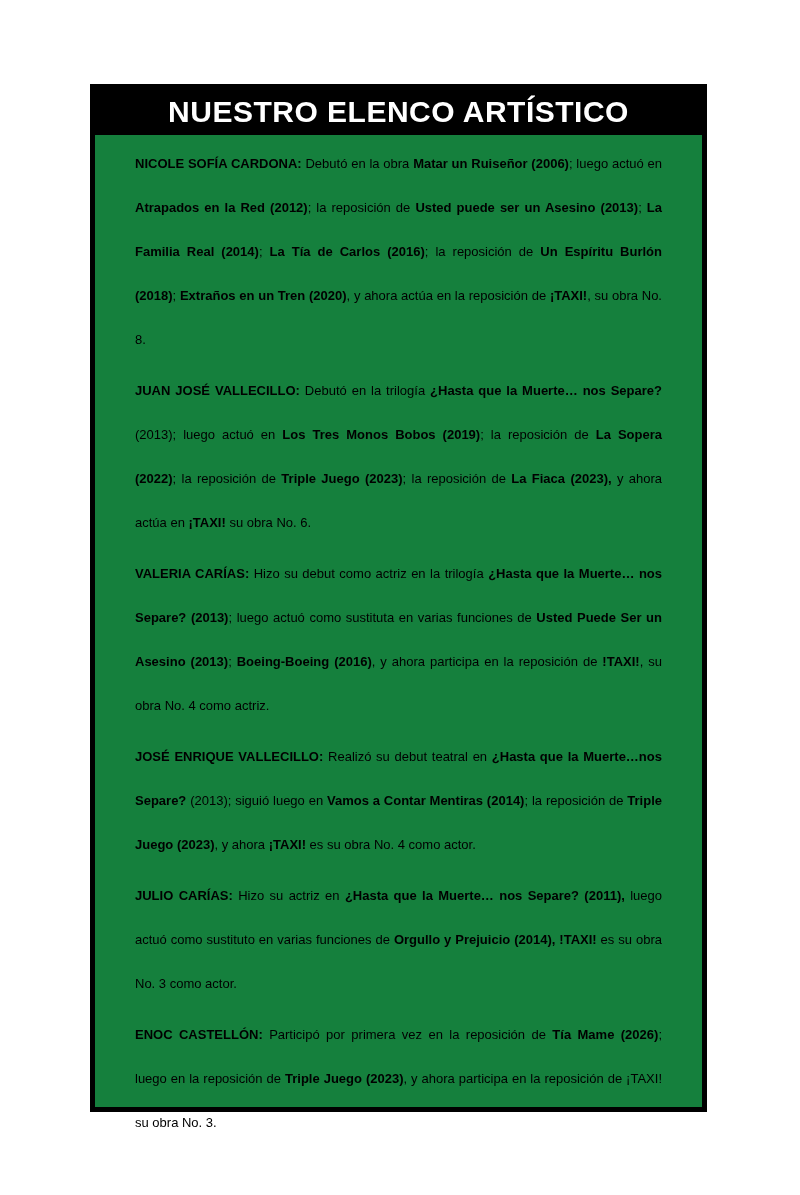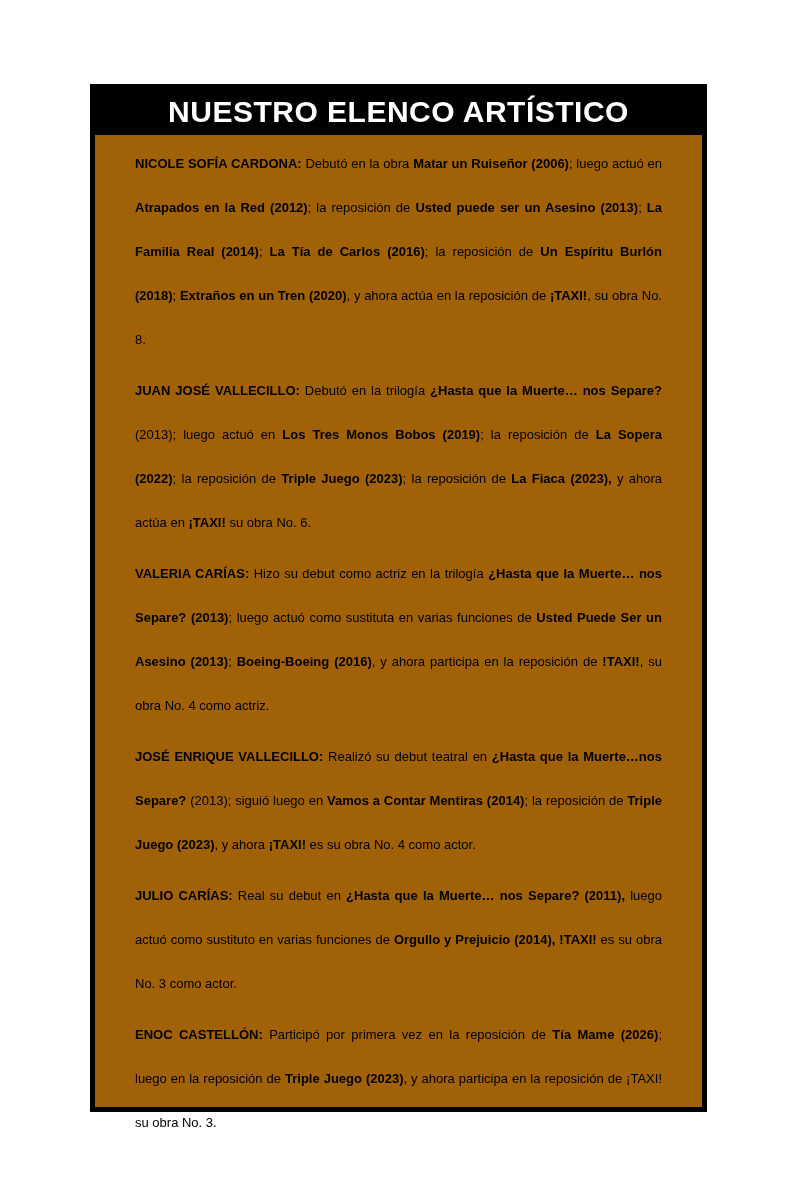--- a/index.html
+++ b/index.html
@@ -15,21 +15,21 @@
     color: #000000;
   }
   .doc-frame {
     position: absolute;
     left: 90px;
     top: 84px;
     width: 617px;
     height: 1028px;
     box-sizing: border-box;
     border: 5px solid #000000;
-    background: #a16207;
+    background: #15803d;
   }
   .title-bar {
     background: #000000;
     color: #ffffff;
     height: 46px;
     display: flex;
     align-items: center;
     justify-content: center;
   }
   .title-bar span {
@@ -58,16 +58,16 @@
 
 <div class="doc-frame">
   <div class="title-bar">
     <span>NUESTRO ELENCO ARTÍSTICO</span>
   </div>
   <div class="content">
       <p><span class="b">NICOLE SOFÍA CARDONA: </span><span>Debutó en la obra </span><span class="b">Matar un Ruiseñor (2006)</span><span>; luego actuó en </span><span class="b">Atrapados en la Red (2012)</span><span>; la reposición de </span><span class="b">Usted puede ser un Asesino (2013)</span><span>; </span><span class="b">La Familia Real (2014)</span><span>; </span><span class="b">La Tía de Carlos (2016)</span><span>; la reposición de </span><span class="b">Un Espíritu Burlón (2018)</span><span>; </span><span class="b">Extraños en un Tren (2020)</span><span>, y ahora actúa en la reposición de </span><span class="b">¡TAXI!</span><span>, su obra No. 8.</span></p>
       <p><span class="b">JUAN JOSÉ VALLECILLO: </span><span>Debutó en la trilogía </span><span class="b">¿Hasta que la Muerte… nos Separe?</span><span> (2013); luego actuó en </span><span class="b">Los Tres Monos Bobos (2019)</span><span>; la reposición de </span><span class="b">La Sopera (2022)</span><span>; la reposición de </span><span class="b">Triple Juego (2023)</span><span>; la reposición de </span><span class="b">La Fiaca (2023),</span><span> y ahora actúa en </span><span class="b">¡TAXI!</span><span> su obra No. 6.</span></p>
       <p><span class="b">VALERIA CARÍAS: </span><span>Hizo su debut como actriz en la trilogía </span><span class="b">¿Hasta que la Muerte… nos Separe? (2013)</span><span>; luego actuó como sustituta en varias funciones de </span><span class="b">Usted Puede Ser un Asesino (2013)</span><span>; </span><span class="b">Boeing-Boeing (2016)</span><span>, y ahora participa en la reposición de </span><span class="b">!TAXI!</span><span>, su obra No. 4 como actriz.</span></p>
       <p><span class="b">JOSÉ ENRIQUE VALLECILLO: </span><span>Realizó su debut teatral en </span><span class="b">¿Hasta que la Muerte…nos Separe?</span><span> (2013); siguió luego en </span><span class="b">Vamos a Contar Mentiras (2014)</span><span>; la reposición de </span><span class="b">Triple Juego (2023)</span><span>, y ahora </span><span class="b">¡TAXI!</span><span> es su obra No. 4 como actor.</span></p>
-      <p><span class="b">JULIO CARÍAS: </span><span>Real su debut en </span><span class="b">¿Hasta que la Muerte… nos Separe? (2011),</span><span> luego actuó como sustituto en varias funciones de </span><span class="b">Orgullo y Prejuicio (2014),</span><span> </span><span class="b">!TAXI!</span><span> es su obra No. 3 como actor.</span></p>
+      <p><span class="b">JULIO CARÍAS: </span><span>Hizo su actriz en </span><span class="b">¿Hasta que la Muerte… nos Separe? (2011),</span><span> luego actuó como sustituto en varias funciones de </span><span class="b">Orgullo y Prejuicio (2014),</span><span> </span><span class="b">!TAXI!</span><span> es su obra No. 3 como actor.</span></p>
       <p><span class="b">ENOC CASTELLÓN: </span><span>Participó por primera vez en la reposición de </span><span class="b">Tía Mame (2026)</span><span>; luego en la reposición de </span><span class="b">Triple Juego (2023)</span><span>, y ahora participa en la reposición de ¡TAXI! su obra No. 3.</span></p>
     </div>
 </div>
 
 </body></html>

